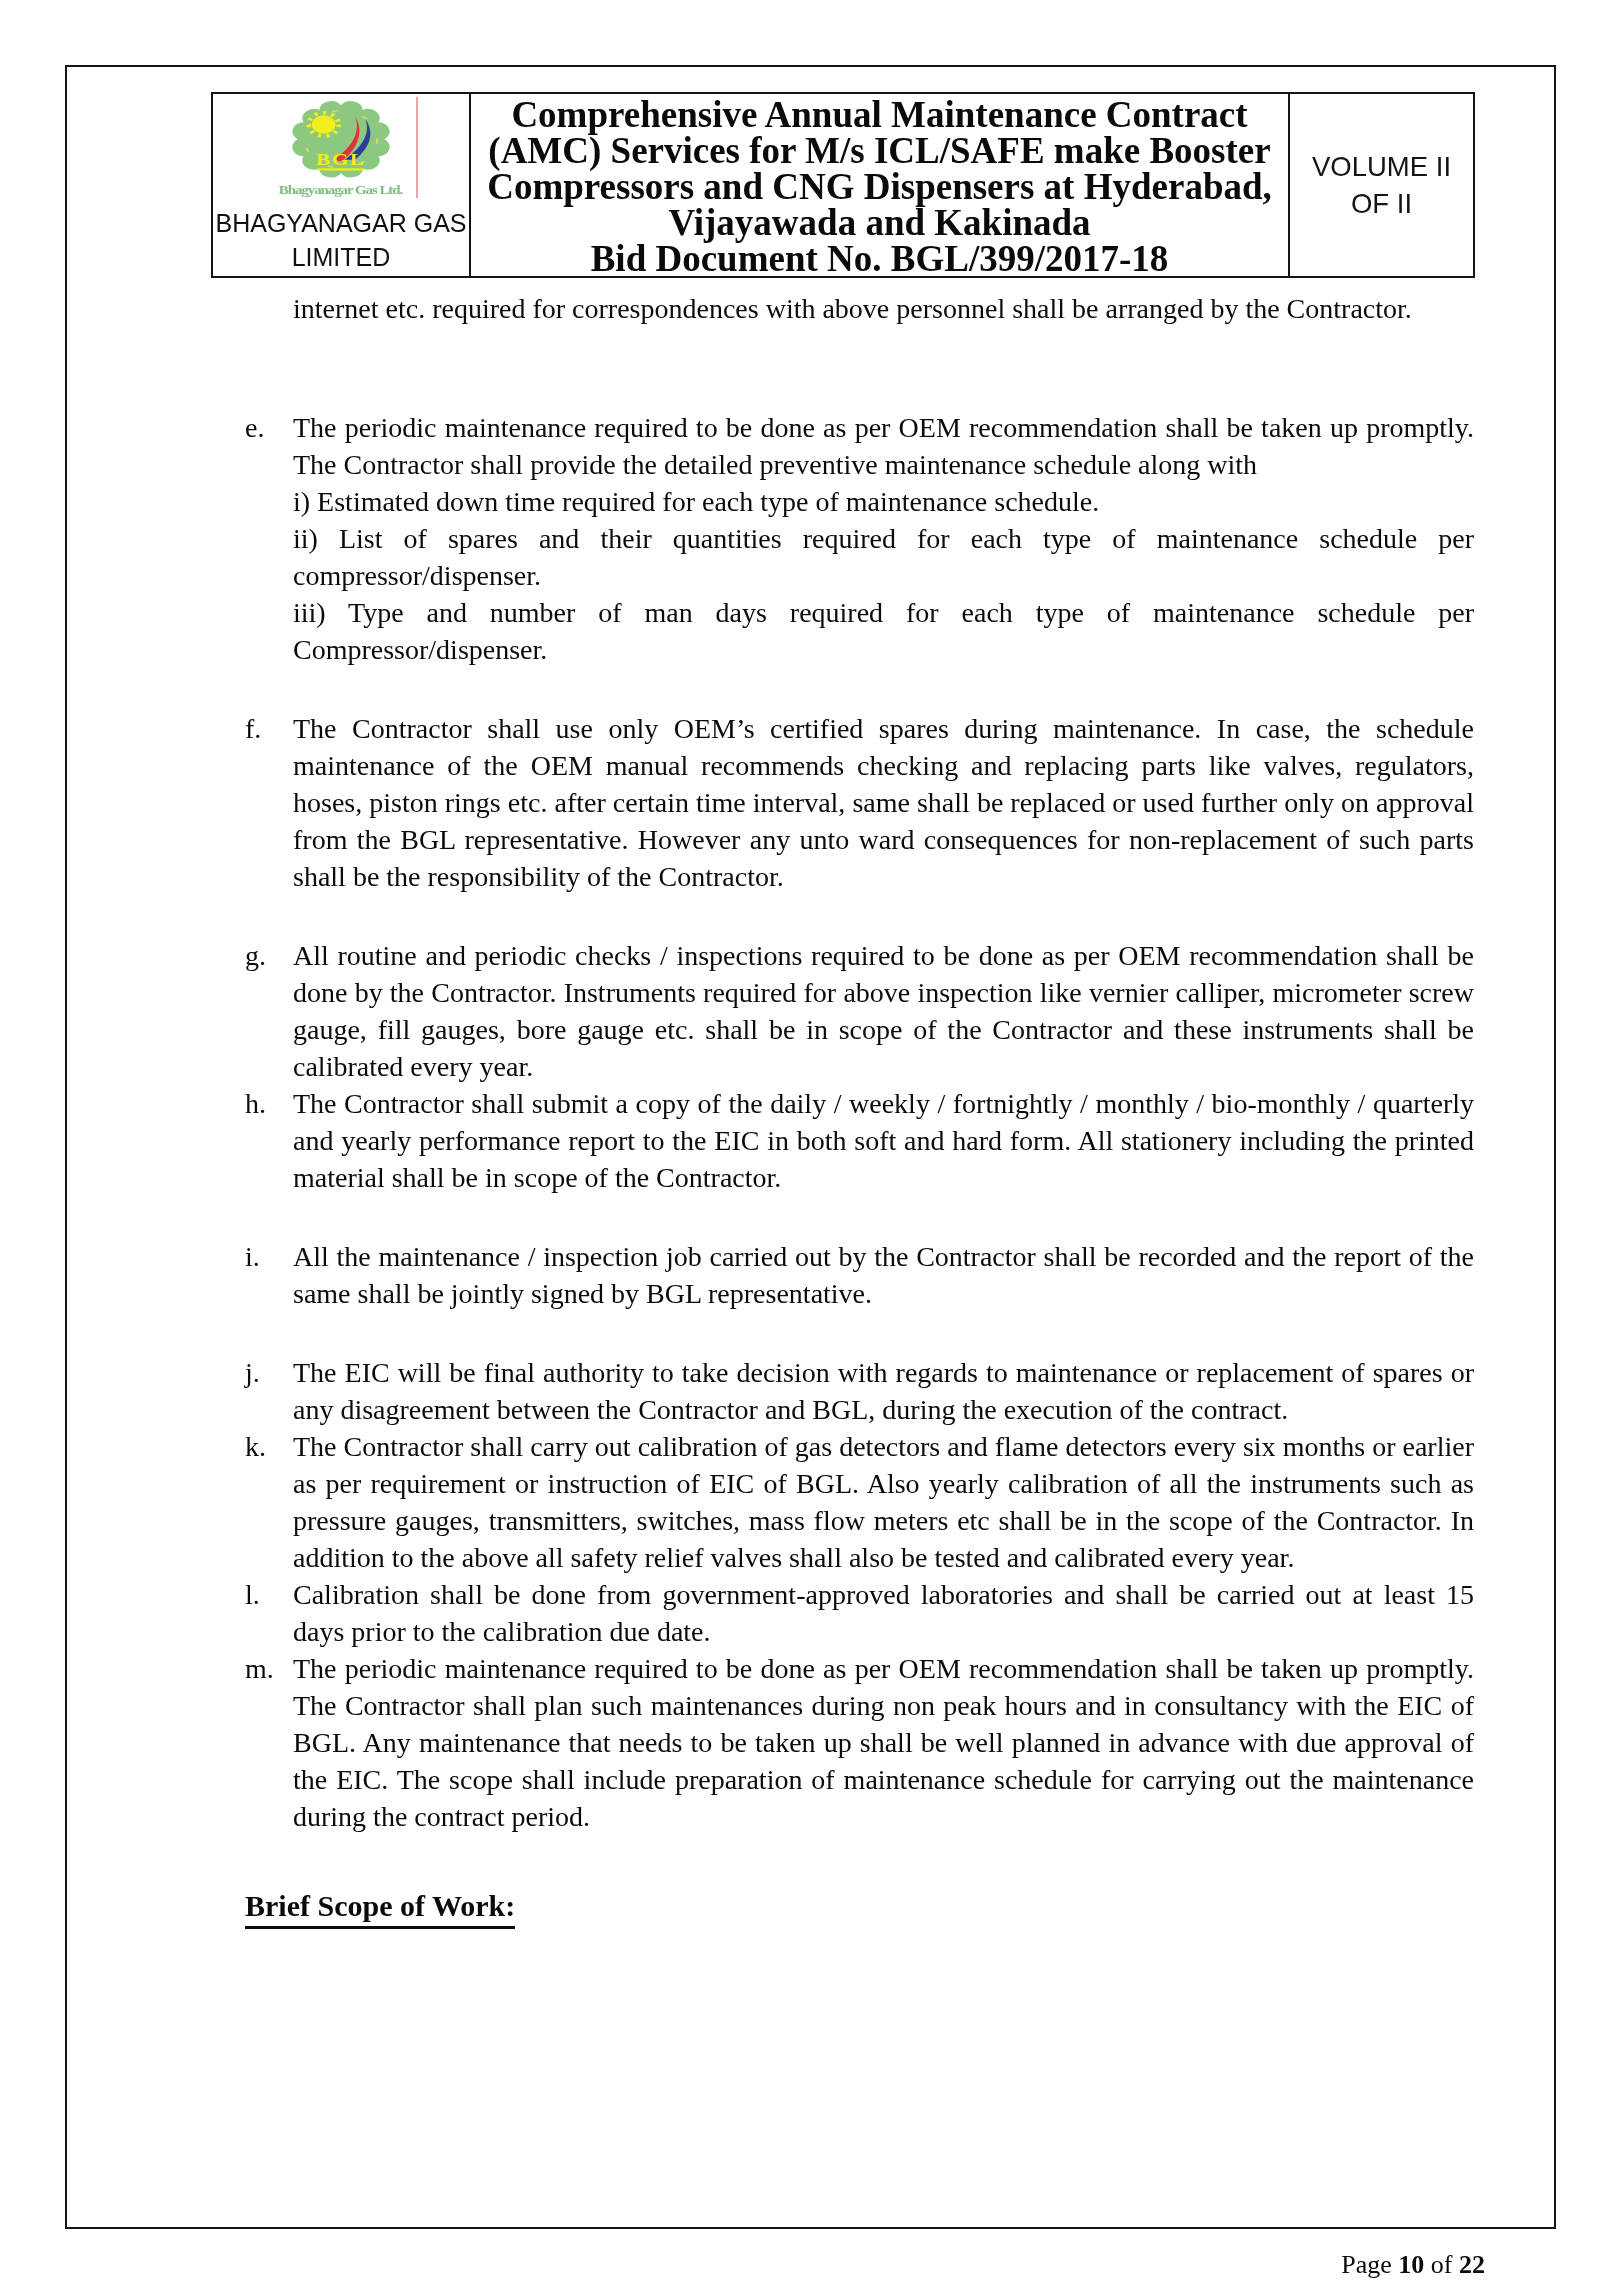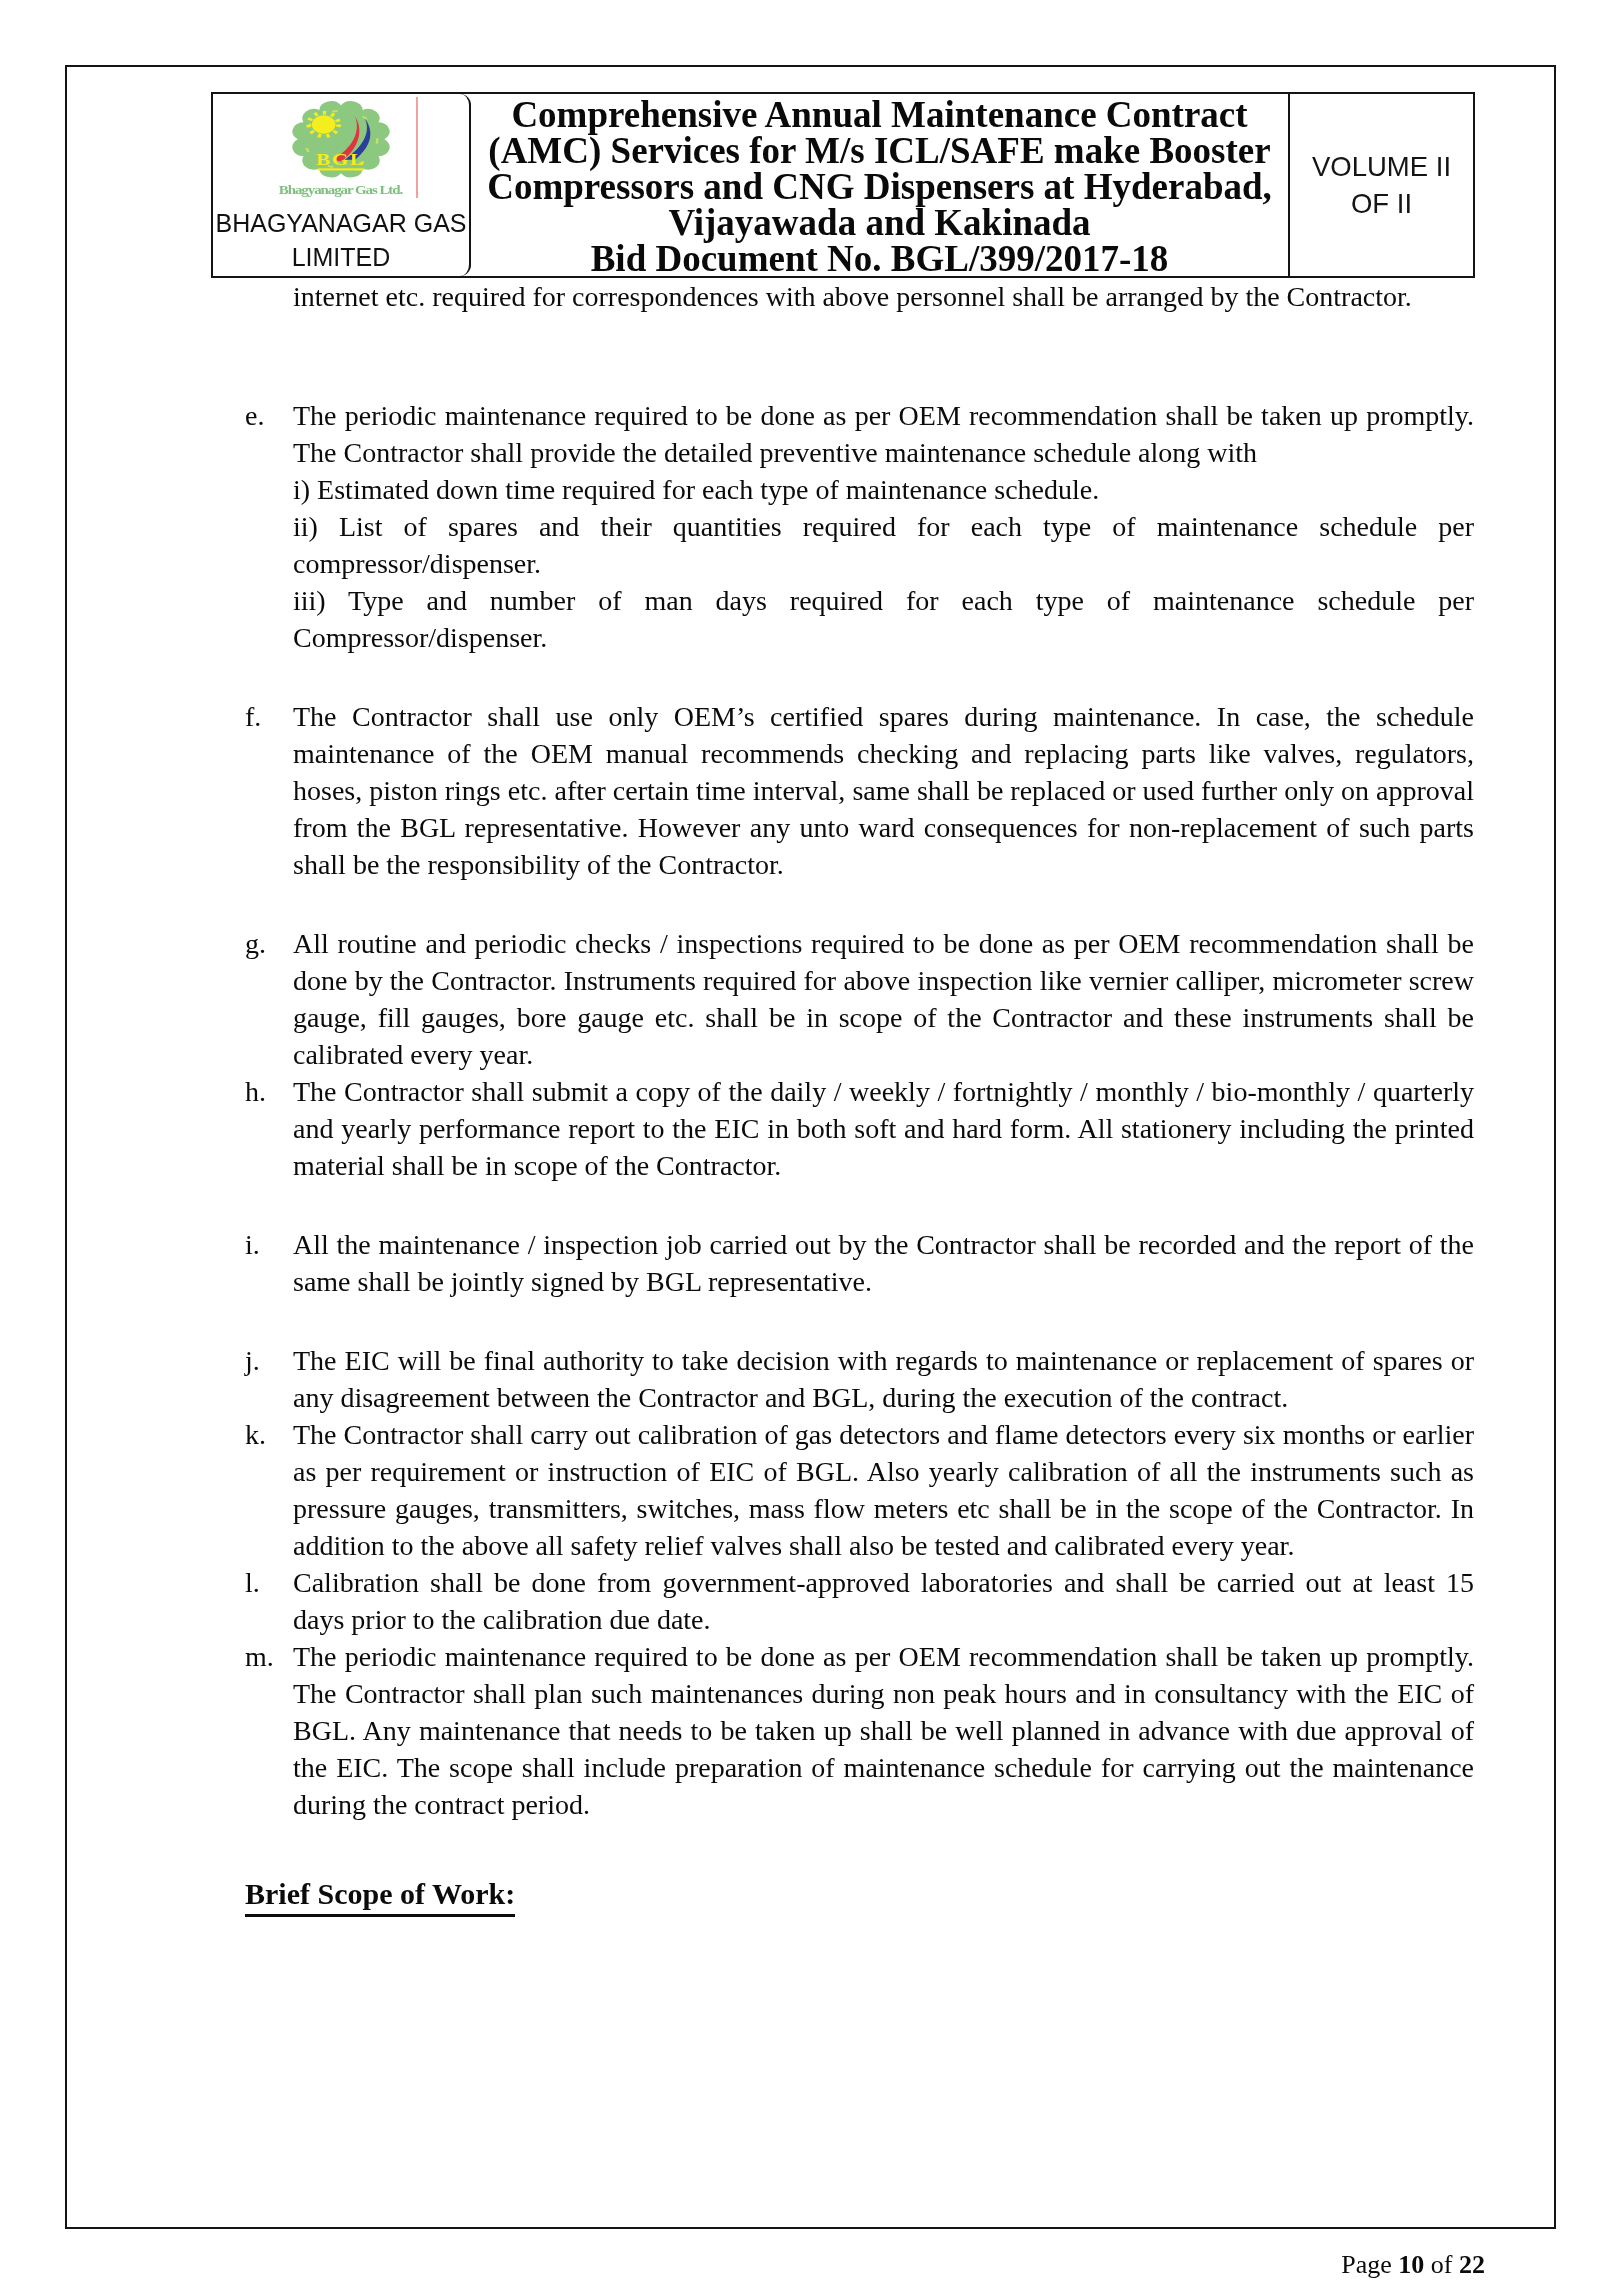--- a/index.html
+++ b/index.html
@@ -10,40 +10,40 @@
   .page-frame{
     position:absolute;left:65px;top:65px;width:1487px;height:2160px;
     border:2.6px solid #141414;
   }
   
   .header-table{
     position:absolute;left:211px;top:92px;width:1264px;height:186px;
     border:2px solid #141414;display:flex;box-sizing:border-box;background:#fff;
   }
   .cell{box-sizing:border-box;}
-  .cell-logo{width:258px;border-right:2px solid #141414;position:relative;text-align:center;border-radius:11px;}
+  .cell-logo{width:258px;border-right:2px solid #141414;position:relative;text-align:center;}
   .cell-title{flex:1;border-right:2px solid #141414;text-align:center;padding-top:3.3px;}
   .cell-volume{width:183px;display:flex;flex-direction:column;align-items:center;justify-content:center;}
   .logo-svg{display:block;margin:6.5px auto 0 auto;}
   .org-name{
     font-family:"Liberation Sans", sans-serif;font-size:25px;line-height:33px;
     color:#111;white-space:nowrap;margin-top:1.3px;
   }
   .title-line{
     font-weight:bold;font-size:37px;line-height:36px;color:#0a0a0a;white-space:nowrap;
   }
   .volume-line{
     font-family:"Liberation Sans", sans-serif;font-size:27.5px;line-height:37px;color:#151515;
   }
   .scan-line{
     position:absolute;top:3.3px;left:203px;width:2px;height:101px;background:#f2a0a0;
   }
   
   .body-text{
-    position:absolute;left:245px;top:278px;width:1229px;
+    position:absolute;left:245px;top:290px;width:1229px;
     font-size:28px;line-height:37px;text-align:justify;color:#0b0b0b;
   }
   .body-text p{margin:0;}
   .indented{padding-left:48px;}
   .hang{padding-left:48px;}
   .hang .label{display:inline-block;width:48px;margin-left:-48px;text-align:left;}
   .mb-xl{margin-bottom:82px !important;}
   .mb{margin-bottom:42px !important;}
   .section-heading{
     margin-top:52px !important;margin-left:-49px;

